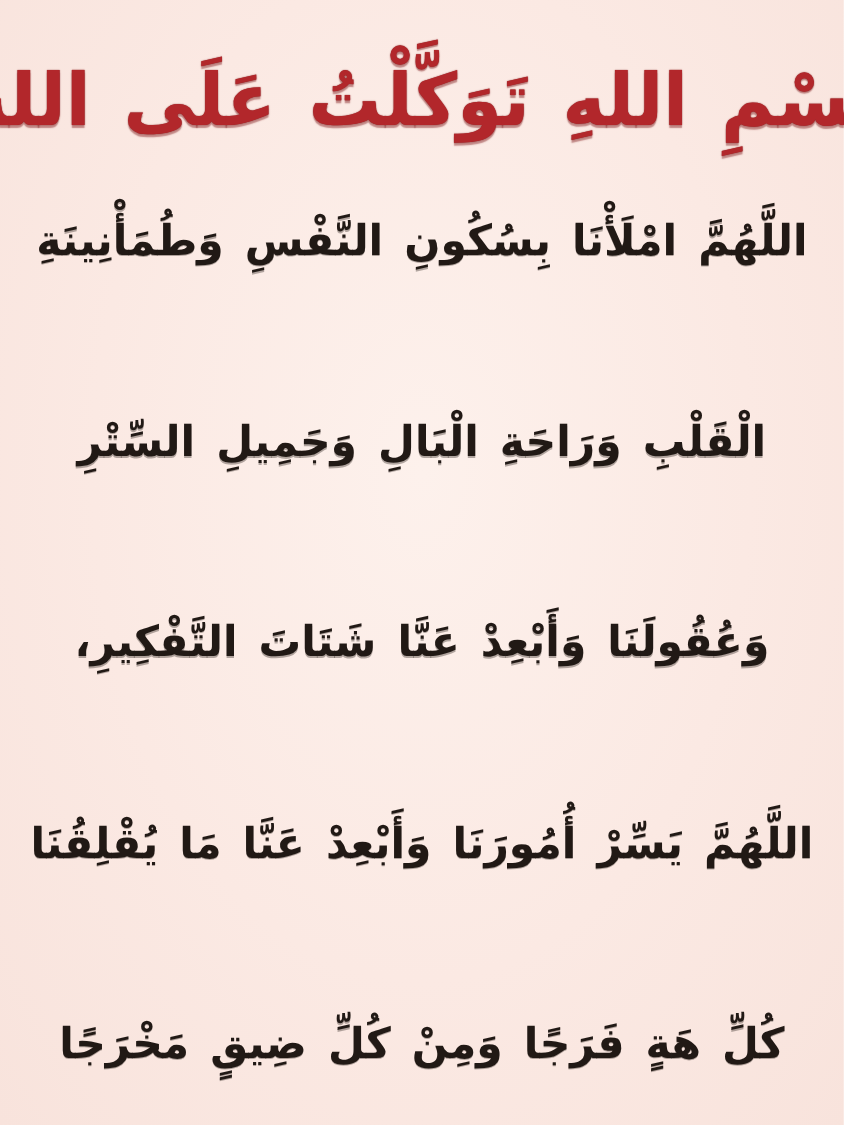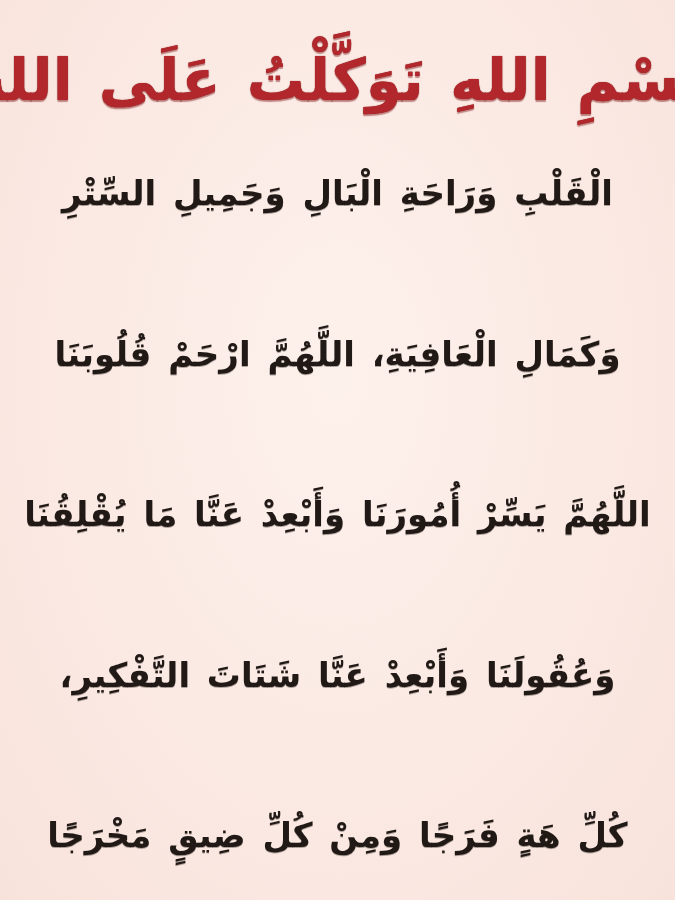--- a/index.html
+++ b/index.html
@@ -63,20 +63,20 @@
   }
 </style>
 </head>
 <body>
 
 <div class="poster">
 
   <div class="bismillah">بِسْمِ اللهِ تَوَكَّلْتُ عَلَى اللهِ</div>
 
   <div class="body-lines">
+    <div class="line">اللَّهُمَّ امْلَأْنَا بِسُكُونِ النَّفْسِ وَطُمَأْنِينَةِ</div>
     <div class="line">الْقَلْبِ وَرَاحَةِ الْبَالِ وَجَمِيلِ السِّتْرِ</div>
-    <div class="line">وَكَمَالِ الْعَافِيَةِ، اللَّهُمَّ ارْحَمْ قُلُوبَنَا</div>
+    <div class="line">وَعُقُولَنَا وَأَبْعِدْ عَنَّا شَتَاتَ التَّفْكِيرِ،</div>
     <div class="line">اللَّهُمَّ يَسِّرْ أُمُورَنَا وَأَبْعِدْ عَنَّا مَا يُقْلِقُنَا</div>
-    <div class="line">وَعُقُولَنَا وَأَبْعِدْ عَنَّا شَتَاتَ التَّفْكِيرِ،</div>
     <div class="line">كُلِّ هَةٍ فَرَجًا وَمِنْ كُلِّ ضِيقٍ مَخْرَجًا</div>
   </div>
 
 </div>
 
 </body></html>

